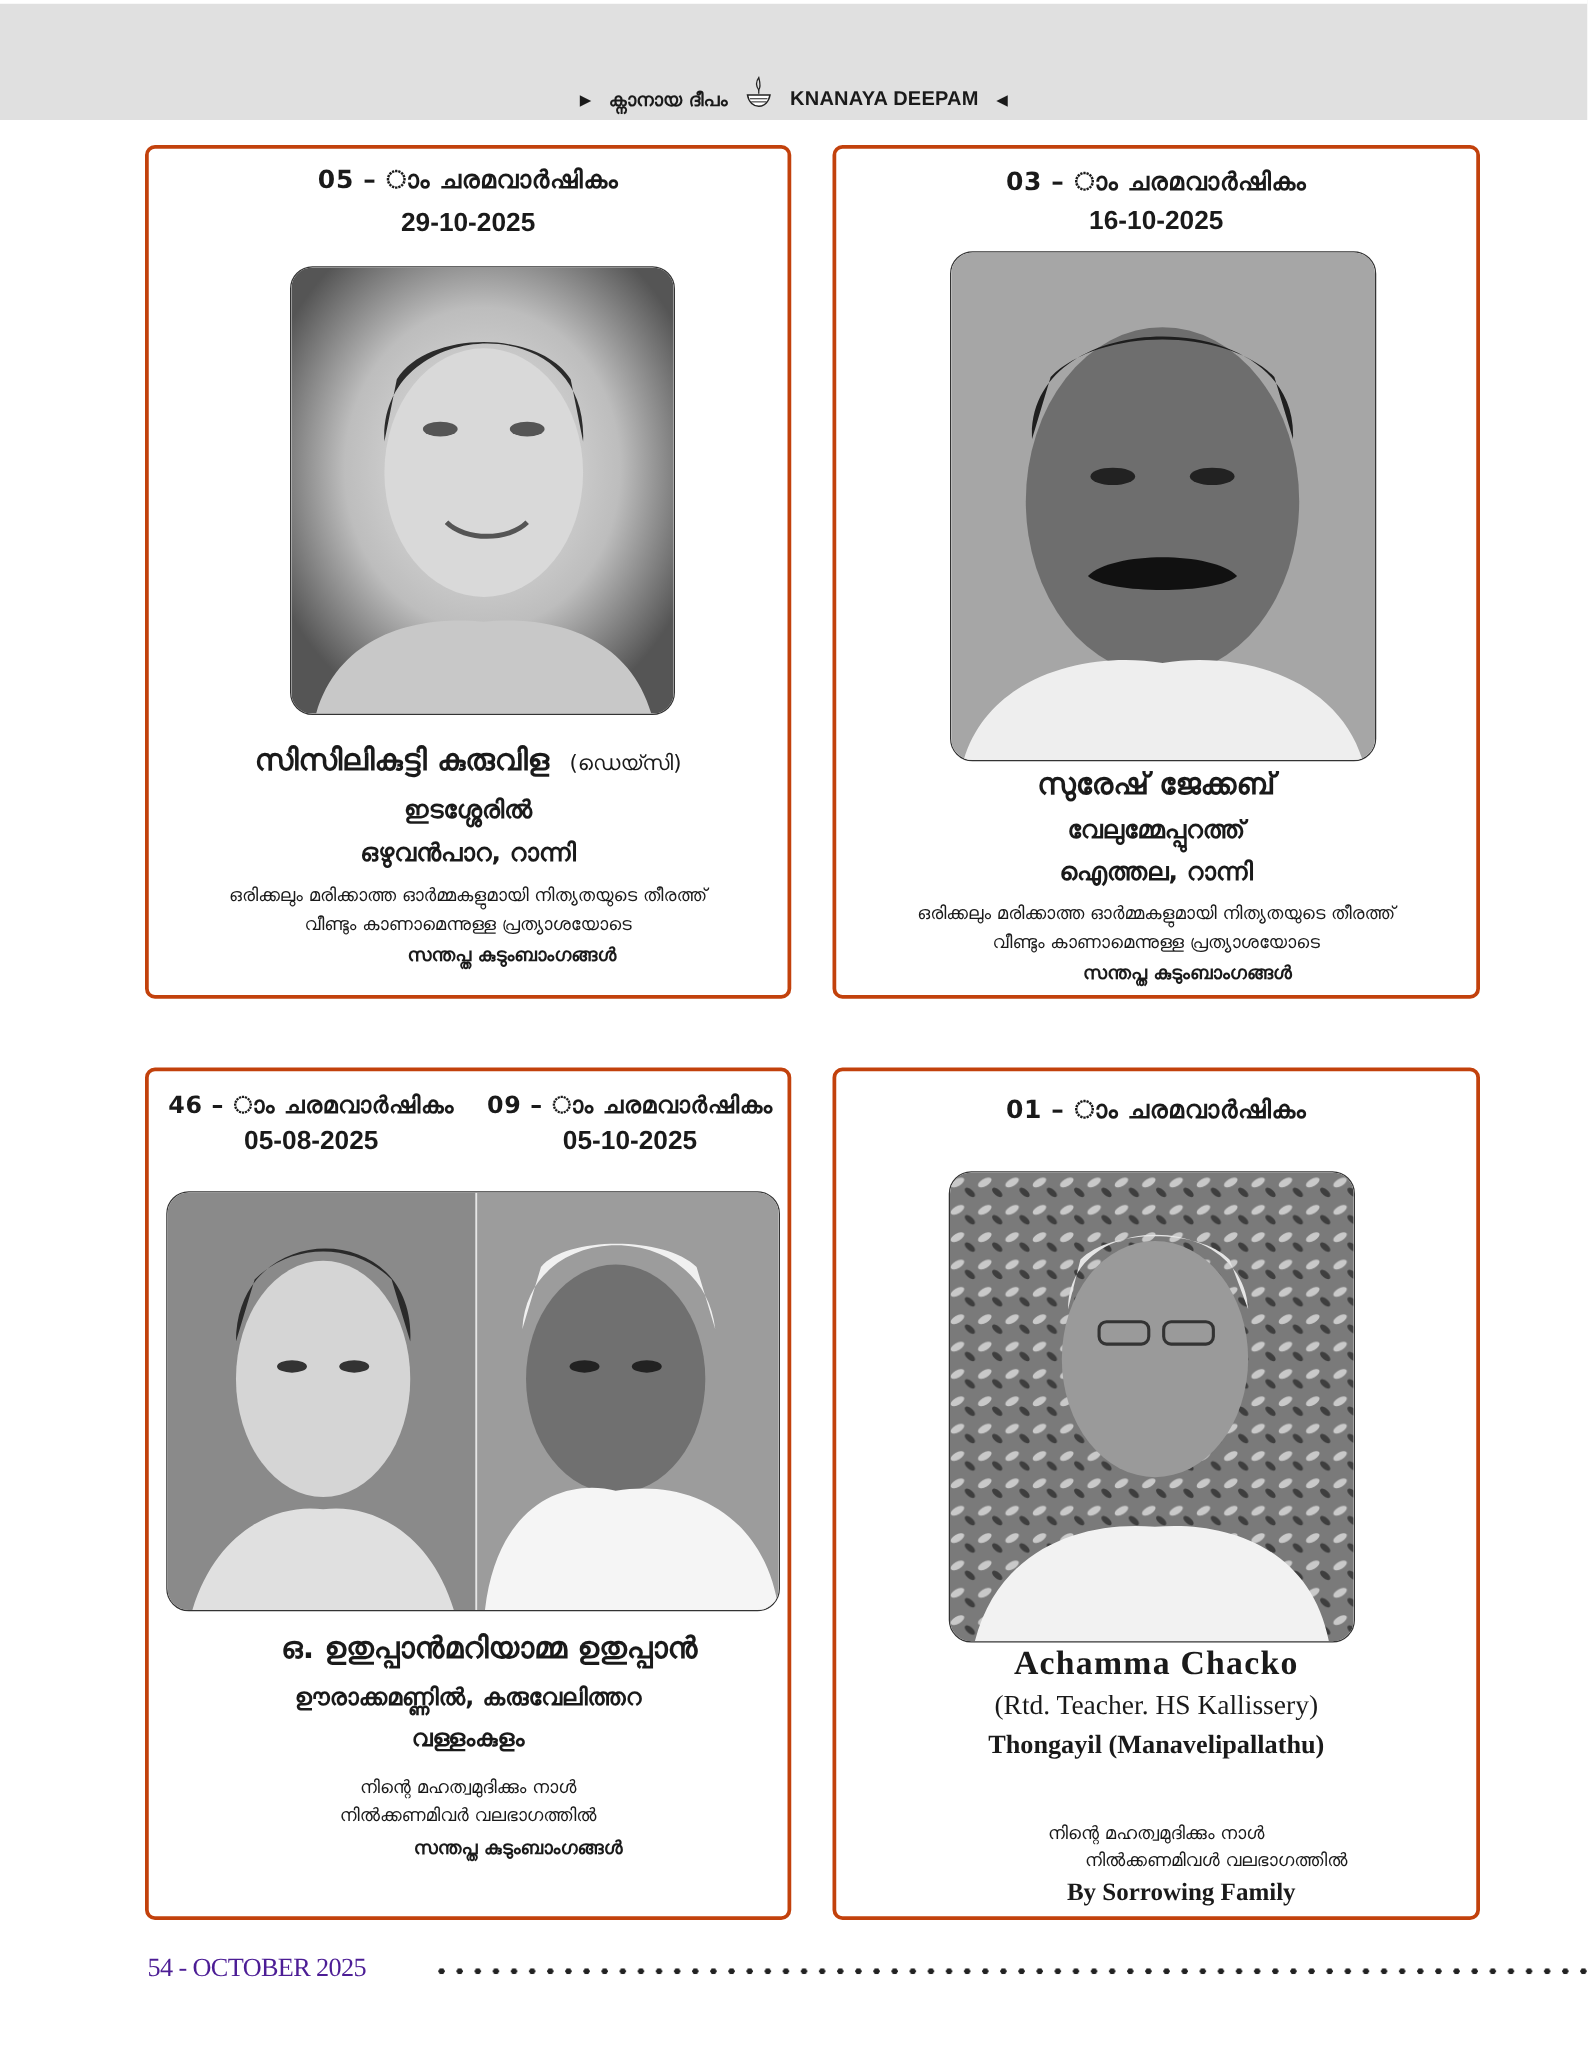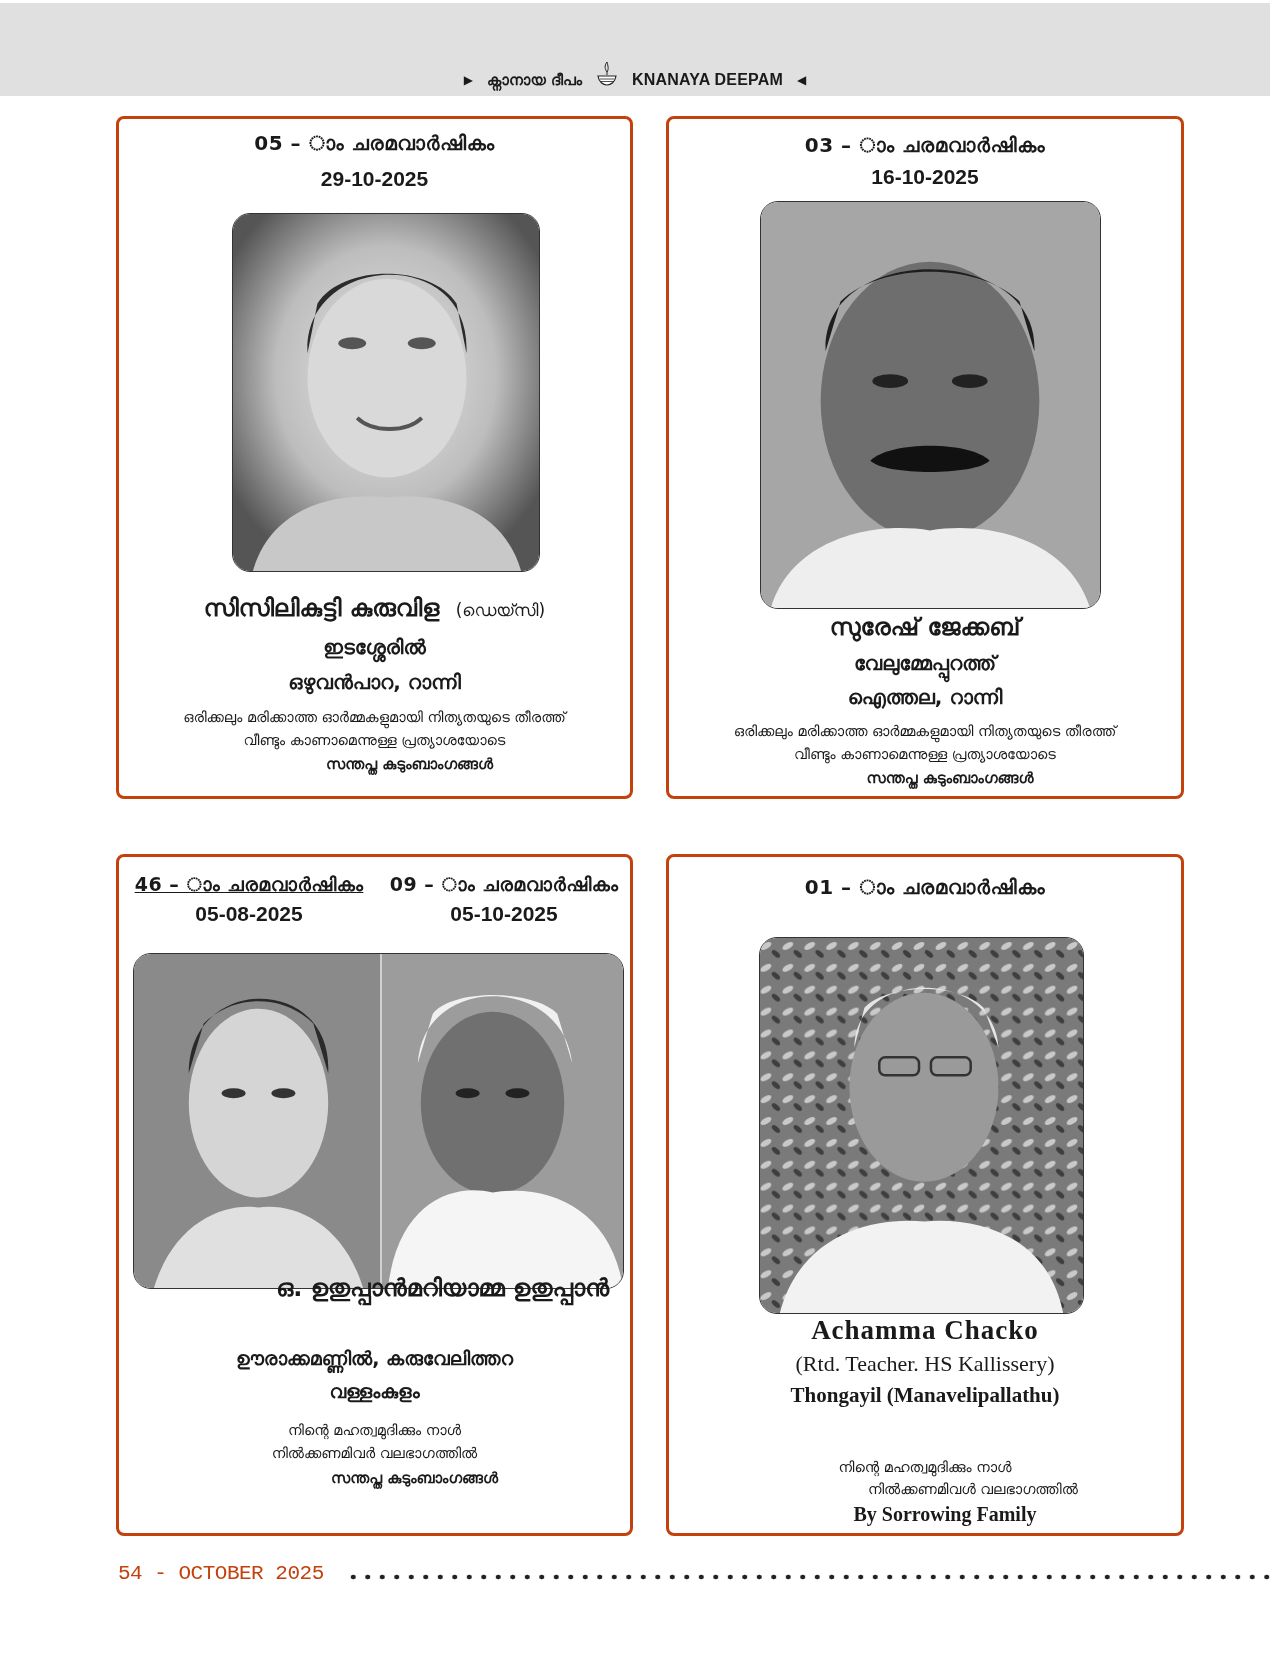--- a/index.html
+++ b/index.html
@@ -27,21 +27,21 @@
   .sign { font-size:15px; font-weight:bold; }
 
   .photo { position:absolute; border:1.5px solid #333; border-radius:18px; overflow:hidden; box-sizing:border-box; }
   .photo svg { display:block; width:100%; height:100%; }
 
   .serif-name { font-family:"Liberation Serif", serif; font-weight:bold; font-size:27px; letter-spacing:1px;text-align:center; }
   .serif-sub { font-family:"Liberation Serif", serif; font-size:22px; }
   .serif-house { font-family:"Liberation Serif", serif; font-weight:bold; font-size:21px; }
   .serif-sign { font-family:"Liberation Serif", serif; font-weight:bold; font-size:20px; }
 
-  .footer { position:absolute; left:118px; top:1562px; font-family:Liberation Mono, monospace; font-size:21px; color:#c2410c; letter-spacing:-0.5px; }
+  .footer { position:absolute; left:118px; top:1562px; font-family:Liberation Serif, serif; font-size:21px; color:#4c1d95; letter-spacing:-0.5px; }
   .dots { position:absolute; left:346px; top:1574px; width:924px; height:6px;
           background-image:radial-gradient(circle, #222 2.3px, transparent 2.6px);
           background-size:14.5px 6px; background-repeat:repeat-x; }
 </style>
 </head>
 <body>
 
 <div class="header-band"></div>
 <div class="masthead">
   <span class="arrow">▶</span>
@@ -107,21 +107,21 @@
   <div class="t name" style="top:494px;">സുരേഷ് ജേക്കബ്</div>
   <div class="t house" style="top:532px;">വേലുമ്മേപ്പുറത്ത്</div>
   <div class="t place" style="top:566px;">ഐത്തല, റാന്നി</div>
   <div class="t verse" style="top:604px;">ഒരിക്കലും മരിക്കാത്ത ഓർമ്മകളുമായി നിത്യതയുടെ തീരത്ത്</div>
   <div class="t verse" style="top:627px;">വീണ്ടും കാണാമെന്നുള്ള പ്രത്യാശയോടെ</div>
   <div class="t sign" style="top:650px; padding-left:50px; box-sizing:border-box;">സന്തപ്ത കുടുംബാംഗങ്ങൾ</div>
 </div>
 
 <div class="card c3">
   <div style="position:absolute; left:0; top:16px; width:260px; text-align:center;">
-    <div class="ann" style="font-size:19px;text-decoration:underline;">46 – ാം  ചരമവാർഷികം</div>
+    <div class="ann" style="font-size:19px;">46 – ാം  ചരമവാർഷികം</div>
     <div class="date" style="margin-top:6px;">05-08-2025</div>
   </div>
   <div style="position:absolute; left:255px; top:16px; width:260px; text-align:center;">
     <div class="ann" style="font-size:19px;">09 – ാം  ചരമവാർഷികം</div>
     <div class="date" style="margin-top:6px;">05-10-2025</div>
   </div>
   <div class="photo" style="left:14px; top:96px; width:491px; height:336px;">
     <svg viewBox="0 0 491 336" preserveAspectRatio="none">
       <rect width="248" height="336" fill="#8a8a8a"></rect>
       <rect x="248" width="243" height="336" fill="#9c9c9c"></rect>
@@ -131,21 +131,21 @@
       <ellipse cx="100" cy="140" rx="12" ry="5" fill="#333"></ellipse>
       <ellipse cx="150" cy="140" rx="12" ry="5" fill="#333"></ellipse>
       <path d="M20 336 C40 270 90 250 125 255 C160 250 210 270 230 336 Z" fill="#e0e0e0"></path>
       <ellipse cx="360" cy="150" rx="72" ry="92" fill="#707070"></ellipse>
       <path d="M285 110 C290 20 430 20 440 110 L425 60 C400 35 320 35 300 60 Z" fill="#f0f0f0"></path>
       <ellipse cx="335" cy="140" rx="12" ry="5" fill="#222"></ellipse>
       <ellipse cx="385" cy="140" rx="12" ry="5" fill="#222"></ellipse>
       <path d="M255 336 C265 250 320 230 360 240 C420 230 480 260 491 336 Z" fill="#f5f5f5"></path>
     </svg>
   </div>
-  <div style="position:absolute; left:50px; top:417px; width:440px; display:flex; justify-content:flex-end;">
+  <div style="position:absolute; left:50px; top:447px; width:440px; display:flex; justify-content:center;">
     <span class="name" style="font-size:24px; margin-left:5px;">ഒ. ഉതുപ്പാൻ</span>
     <span class="name" style="font-size:24px;">മറിയാമ്മ  ഉതുപ്പാൻ</span>
   </div>
   <div class="t house" style="top:490px; font-size:19px;">ഊരാക്കമണ്ണിൽ,  കരുവേലിത്തറ</div>
   <div class="t place" style="top:523px; font-size:19px;">വള്ളംകുളം</div>
   <div class="t verse" style="top:565px;">നിന്റെ  മഹത്വമുദിക്കും  നാൾ</div>
   <div class="t verse" style="top:588px;">നിൽക്കണമിവർ  വലഭാഗത്തിൽ</div>
   <div class="t sign" style="top:612px; padding-left:80px; box-sizing:border-box;">സന്തപ്ത കുടുംബാംഗങ്ങൾ</div>
 </div>
 

